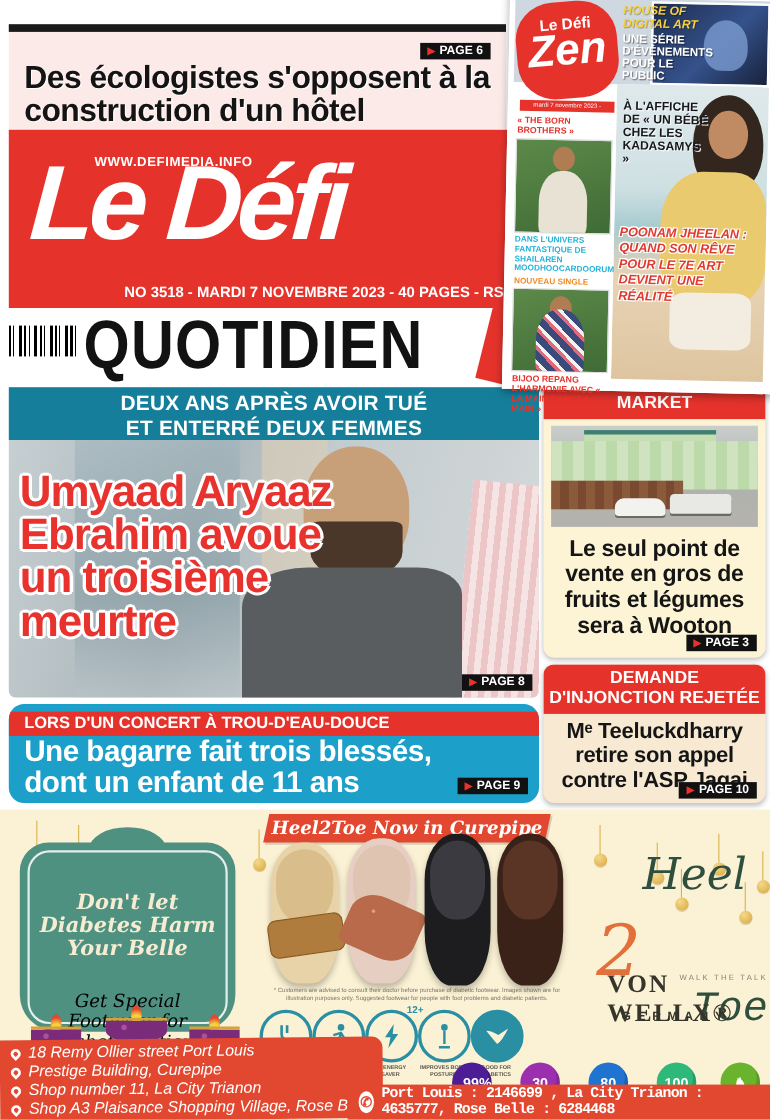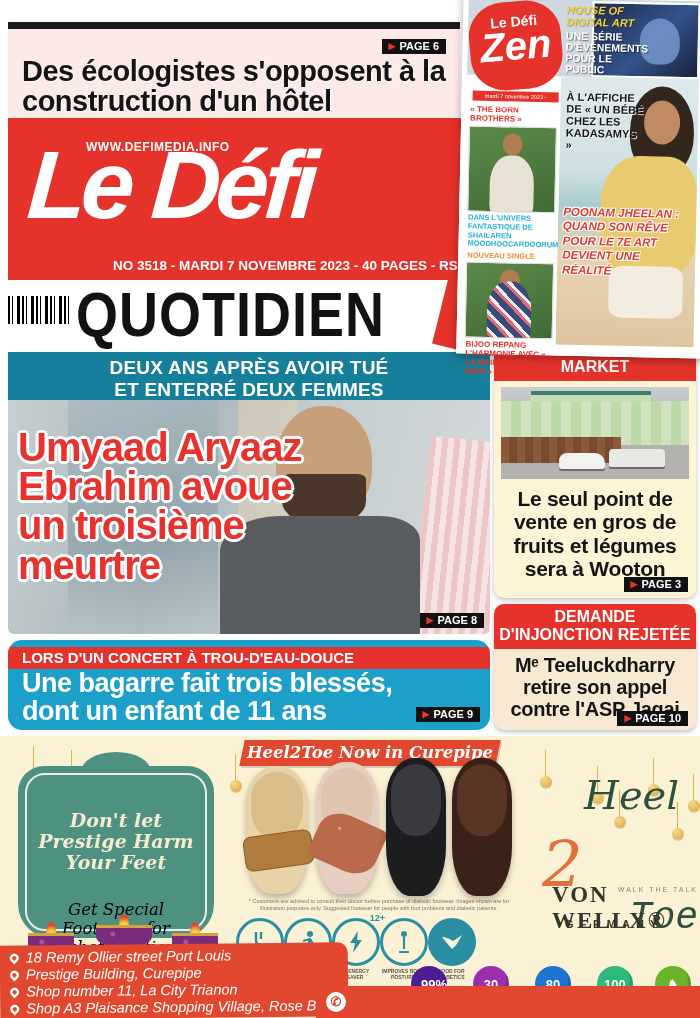--- a/index.html
+++ b/index.html
@@ -260,21 +260,21 @@
     <div class="lant" style="left:648px;top:48px;"></div>
     <div class="lant" style="left:672px;top:92px;"></div>
     <div class="lant" style="left:688px;top:64px;"></div>
 
     <div class="abs ribbon">
       <span>Heel2Toe Now in Curepipe</span>
     </div>
 
     <div class="abs arch">
       <div class="inner"></div>
-      <div class="abs arch-t1" style="left:14px;top:44px;width:168px;">Don't let Prestige Harm Your Feet</div>
+      <div class="abs arch-t1" style="left:14px;top:44px;width:168px;">Don't let Diabetes Harm Your Belle</div>
       <div class="abs arch-t2" style="left:14px;top:96px;width:168px;">Get Special Footwear for Diabetic Patient</div>
     </div>
 
     <div class="diya" style="left:28px;top:190px;">
         <div class="flame"></div>
         <div class="bowl"></div>
       </div>
     <div class="diya" style="left:96px;top:182px;width:56px;">
         <div class="flame"></div>
         <div class="bowl" style="width:56px;"></div>
@@ -406,16 +406,17 @@
           </div>
         <div class="addr">
             <span class="pin"></span>
             <span>Shop A3 Plaisance Shopping Village, Rose Belle</span>
           </div>
       </div>
     </div>
 
     <div class="abs phonebar">
       <span class="phonecirc">✆</span>
+      <span class="phonetext">Port Louis : 2146699 , La City Trianon : 4635777, Rose Belle : 6284468</span>
     </div>
   </div>
 
 </div>
 
 </body></html>

